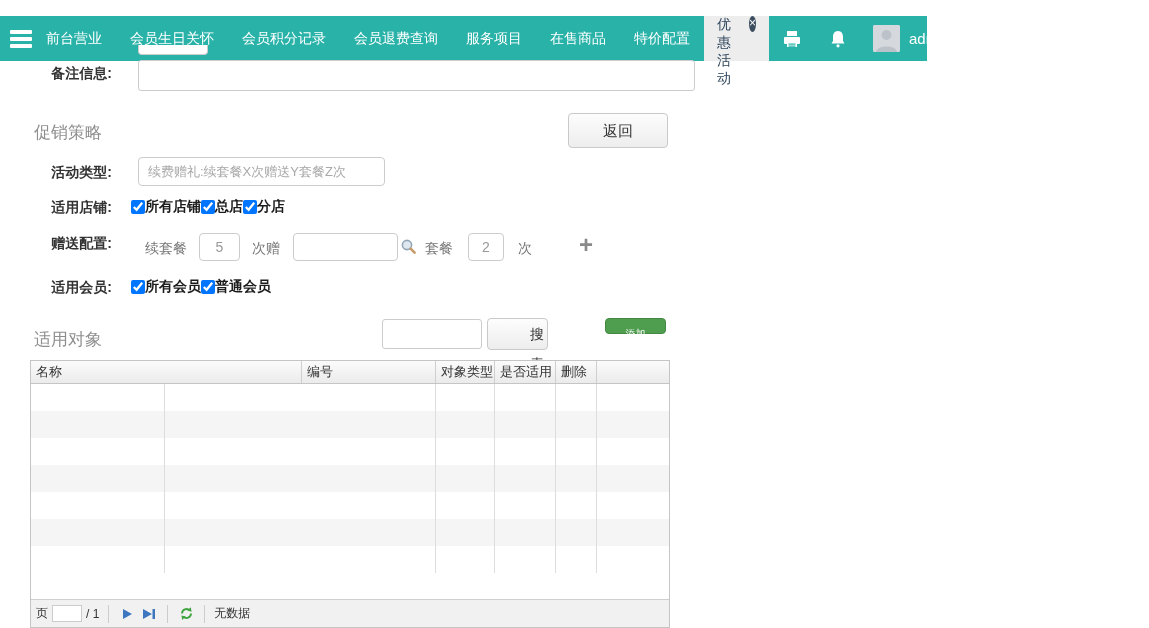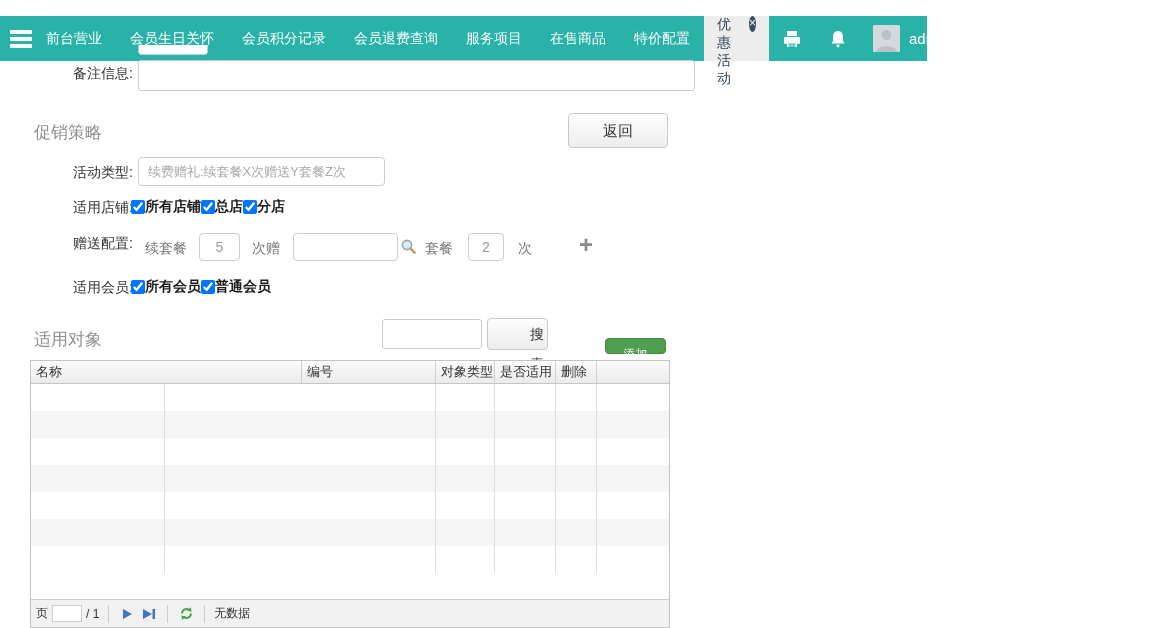--- a/index.html
+++ b/index.html
@@ -16,41 +16,41 @@
   .tab-close { width:16px; height:16px; border-radius:50%; background:#3c4d60; color:#fff; font-size:12px; line-height:15px; text-align:center; display:inline-block; }
   .tab-close::before { content:"×"; }
   .nav-spacer { flex:1; }
   .nav-right { display:flex; align-items:center; gap:0; padding-right:12px; }
   .nav-icon { width:46px; display:flex; justify-content:center; align-items:center; cursor:pointer; }
   .avatar { width:27px; height:27px; background:#d5d9de; border-radius:2px; overflow:hidden; margin:0 9px 0 12px; }
   .username { color:#fff; font-size:15px; cursor:pointer; }
 
   
   .partial-input { position:absolute; left:138px; top:45px; width:70px; height:10px; border:1px solid #ccc; border-top:none; border-radius:0 0 4px 4px; background:#fff; }
-  .f-label { position:absolute; left:30px; width:103px; text-align:right; font-size:14px; font-weight:normal; color:#333; }
+  .f-label { position:absolute; left:30px; width:103px; text-align:center; font-size:14px; font-weight:bold; color:#333; }
   .txt-input { position:absolute; border:1px solid #ccc; border-radius:3px; background:#fff; font-size:13px; color:#555; padding:0 8px; outline:none; }
   #remark-input { left:138px; top:60px; width:557px; height:31px; }
   .section-title { position:absolute; left:34px; font-size:17px; color:#8f8f8f; }
   .btn { position:absolute; height:35px; border-radius:4px; font-size:15px; text-align:center; line-height:33px; cursor:pointer; border:1px solid transparent; }
   .btn-green { background:#4f9d4f; border-color:#448844; color:#fff; }
   .btn-gray { background:linear-gradient(#fdfdfd,#ededed); border-color:#c9c9c9; color:#333; }
   #save-btn { left:461px; top:113px; width:100px; }
   #back-btn { left:568px; top:113px; width:100px; }
   .select-box { position:absolute; left:138px; top:157px; width:247px; height:29px; border:1px solid #ccc; border-radius:4px; background:#fff; color:#a9a9a9; font-size:13px; line-height:27px; padding-left:9px; cursor:pointer; }
   .check-row { position:absolute; left:131px; display:flex; align-items:center; font-size:14px; font-weight:bold; color:#1c1c1c; }
   .check-row input[type=checkbox] { width:14px; height:14px; margin:0; cursor:pointer; }
   .gift-text { position:absolute; font-size:14px; color:#777; top:240px; }
   .gift-input { position:absolute; top:233px; height:28px; border:1px solid #ccc; border-radius:4px; background:#fff; font-size:14px; color:#999; text-align:center; outline:none; }
   .plus-icon { position:absolute; left:579px; top:233px; font-size:24px; font-weight:bold; color:#8a8a8a; cursor:pointer; line-height:24px; }
   .plus-icon::before { content:"+"; }
 
   
   #target-search { left:382px; top:319px; width:100px; height:30px; }
   #search-btn { left:487px; top:318px; width:61px; height:32px; line-height:30px; font-size:14px;padding-left:39px; }
-  #add-btn { left:605px; top:318px; width:61px; height:16px; line-height:30px; font-size:12px;margin-top:20px; }
+  #add-btn { left:605px; top:318px; width:61px; height:16px; line-height:30px; font-size:10px; }
 
   
   .grid { position:absolute; left:30px; top:360px; width:640px; height:268px; border:1px solid #c5c5c5; display:flex; flex-direction:column; background:#fff; }
   .g-head { display:flex; height:23px; background:linear-gradient(#fbfbfb,#ebebeb); border-bottom:1px solid #c5c5c5; }
   .g-head .gc { font-size:13px; color:#333; line-height:22px; padding-left:5px; border-right:1px solid #cfcfcf; overflow:hidden; white-space:nowrap; }
   .g-row { display:flex; height:27px; }
   .g-row:nth-child(even) { background:#f5f5f5; }
   .g-row .gc { border-right:1px solid #ddd; }
   .gc.c0{width:134px;} .gc.c1{width:271px;} .gc.c2{width:59px;} .gc.c3{width:61px;} .gc.c4{width:41px;} .gc.c5{flex:1; border-right:none !important;}
   .g-fill { flex:1; background:#fff; }

